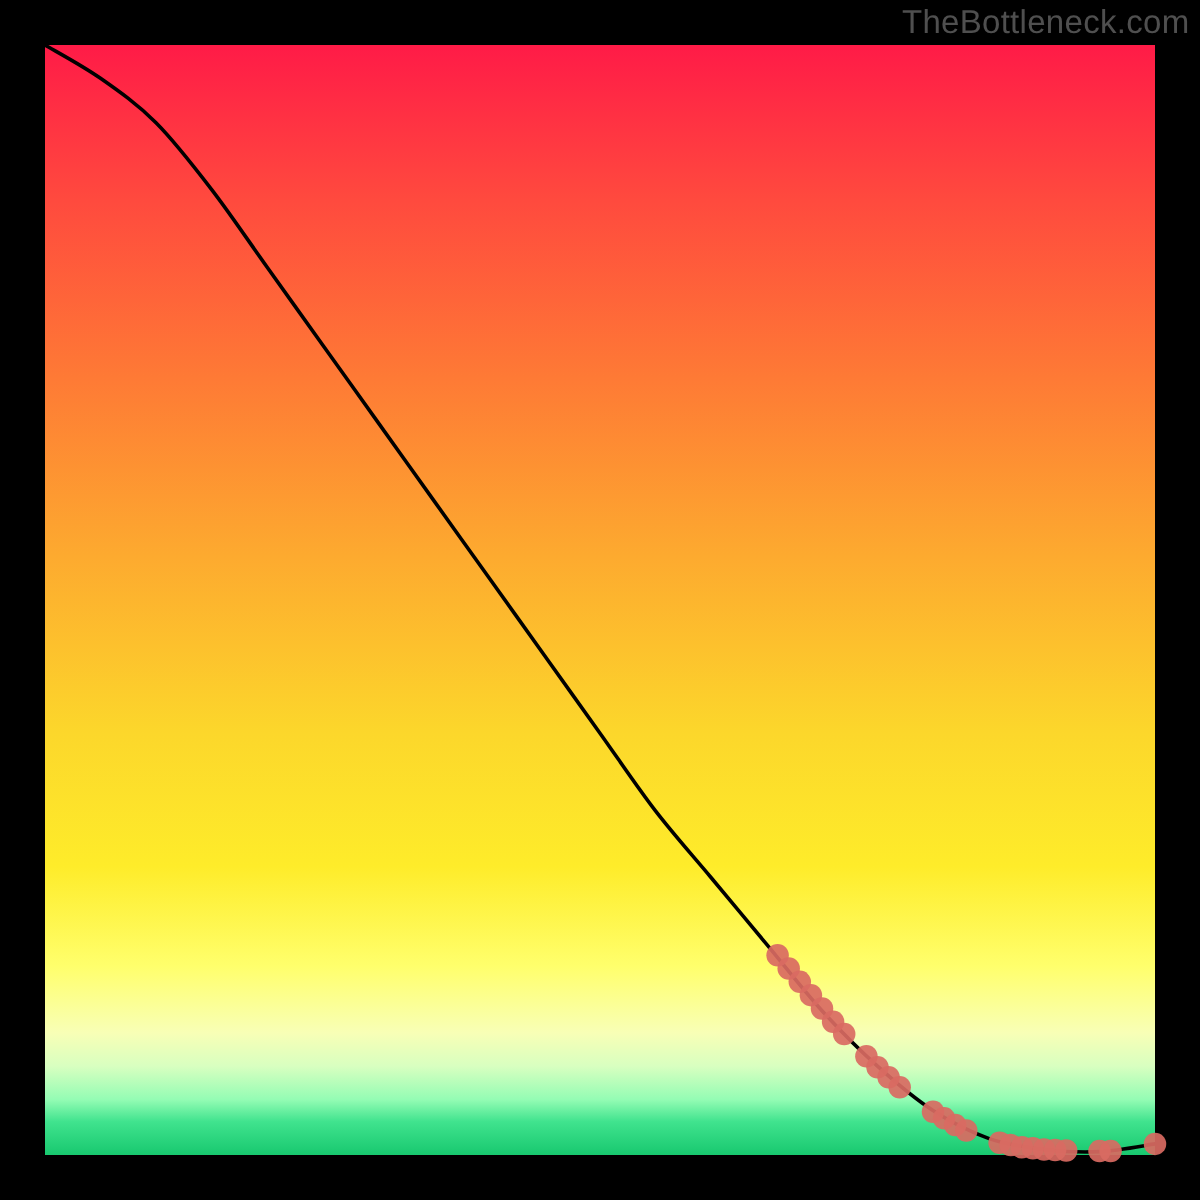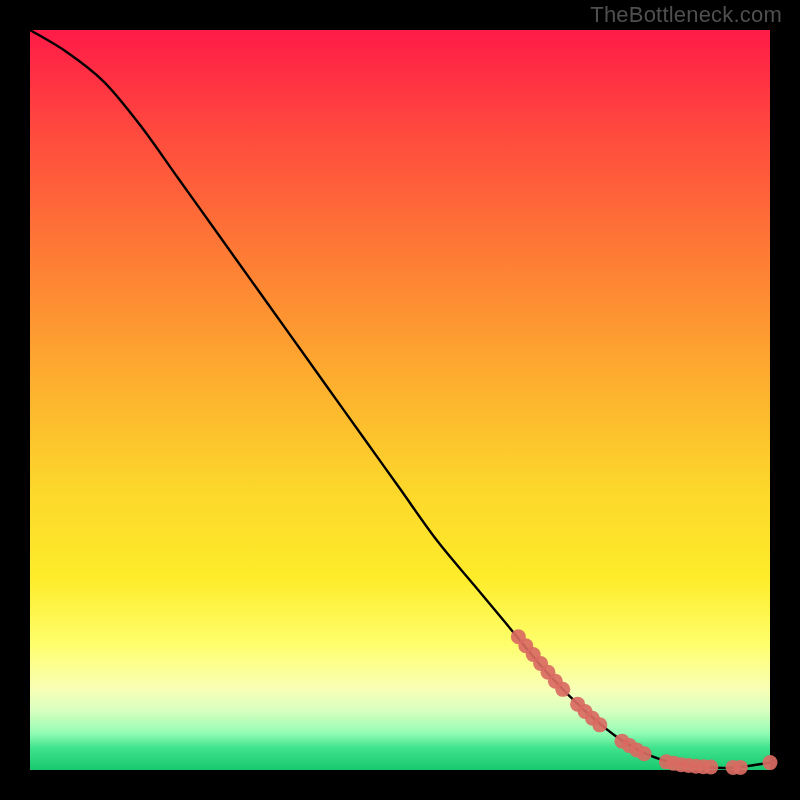--- a/index.html
+++ b/index.html
@@ -13,21 +13,21 @@
   }
   .frame {
     position: relative;
     width: 800px;
     height: 800px;
     background: #000;
   }
   .attribution {
     position: absolute;
     top: 2px;
-    right: 18px;
+    right: 7px;
     color: #4f4f4f;
     font-size: 22px;
     font-weight: 400;
     letter-spacing: 0.2px;
   }
   .plot-area {
     position: absolute;
     left: 30px;
     top: 30px;
     width: 740px;

